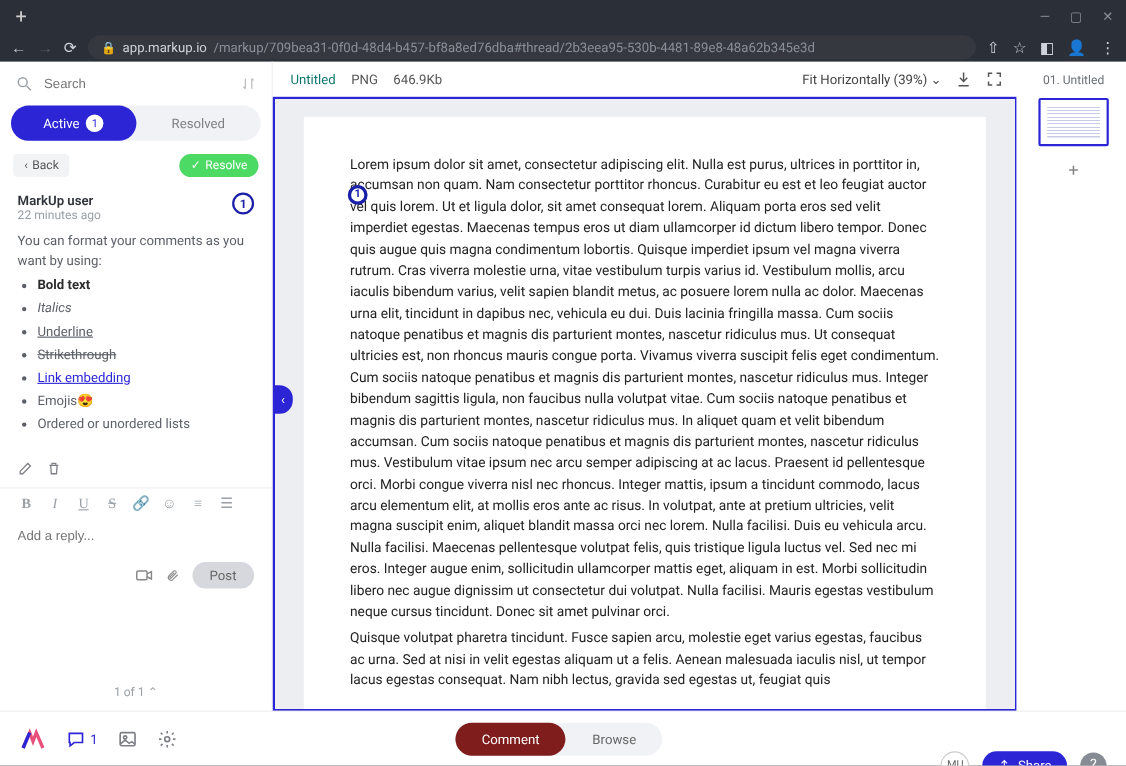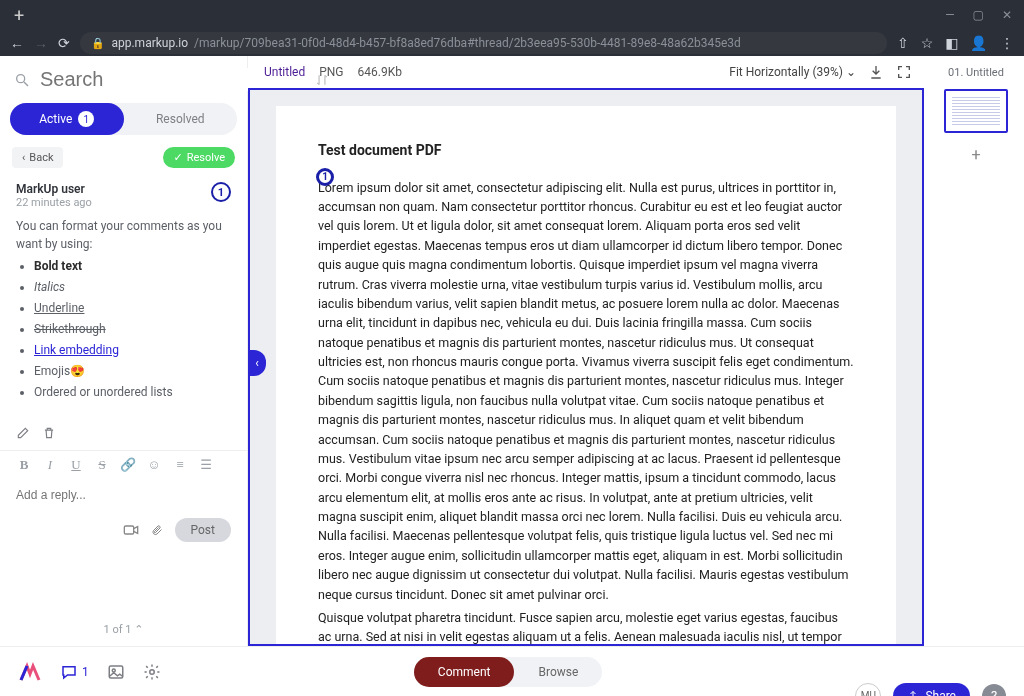--- a/index.html
+++ b/index.html
@@ -23,21 +23,21 @@
   .nav-row { display:flex; align-items:center; height:26px; padding:0 10px; gap:10px; color:#cfd3da; font-size:14px;}
   .url-bar { flex:1; background:#35393f; border-radius:14px; height:22px; display:flex; align-items:center; padding:0 12px; font-size:12px; color:#cfd3da; gap:6px;}
   .url-bar .lock { font-size:11px;}
   .url-secondary { color:#8a8f98;}
   .nav-icons-right { display:flex; gap:12px; align-items:center; color:#cfd3da;}
 
   .app { background:#fff; height:640px; display:flex; flex-direction:column;}
   .app-body { flex:1; display:flex; min-height:0;}
   .sidebar { width:248px; display:flex; flex-direction:column; border-right:1px solid #eee; min-height:0;}
   .search-row { display:flex; align-items:center; padding:12px 14px; color:#9aa0a6; gap:10px;}
-  .search-row input { border:none; outline:none; flex:1; font-size:20px; color:#333;}
+  .search-row input { border:none; outline:none; flex:1; font-size:12px; color:#333;}
   .filter-toggle { margin-left:auto; color:#bdbdbd; font-size:14px;}
   .pill-row { display:flex; padding:0 10px; gap:0;}
   .pill-bg { background:#f1f2f5; border-radius:20px; display:flex; flex:1;}
   .pill { flex:1; text-align:center; padding:8px 0; font-size:12px; color:#7d7f85; cursor:pointer; border-radius:20px; display:flex; justify-content:center; align-items:center; gap:6px;}
   .pill.active { background:#2b25d6; color:#fff;}
   .pill .count-badge { background:#fff; color:#2b25d6; border-radius:50%; width:16px; height:16px; font-size:10px; display:flex; align-items:center; justify-content:center;}
   .back-resolve-row { display:flex; align-items:center; justify-content:space-between; padding:12px 12px 8px 12px;}
   .back-btn { background:#f2f3f5; border-radius:4px; padding:4px 10px; font-size:11px; color:#555; display:flex; align-items:center; gap:4px; cursor:pointer;}
   .resolve-btn { background:#4cd964; color:#fff; border-radius:12px; padding:4px 10px; font-size:11px; display:flex; align-items:center; gap:4px; cursor:pointer;}
   .comment-card { margin:0 12px; border:none; padding:6px 4px; color:#5b5f66; font-size:12px;}
@@ -220,42 +220,41 @@
           </span>
         <div class="post-btn"><span>Post</span></div>
       </div>
       <div class="sidebar-footer">
         <span>1 of 1</span> <span>⌃</span>
       </div>
     </div>
 
     <div class="canvas-wrap">
       <div class="canvas-header">
-        <span style="color:#4c1d95;">Untitled</span>
+        <span style="color:#0f766e;">Untitled</span>
         <span>PNG</span>
         <span>646.9Kb</span>
         <div class="right">
           <span class="zoom-label"><span>Fit Horizontally (39%)</span> <span>⌄</span></span>
           <span>
               <svg width="16" height="16" viewBox="0 0 24 24" fill="none" stroke="#555" stroke-width="2">
                 <path d="M12 3v12M7 10l5 5 5-5M5 21h14"></path>
               </svg>
             </span>
           <span>
               <svg width="16" height="16" viewBox="0 0 24 24" fill="none" stroke="#555" stroke-width="2">
                 <path d="M4 9V4h5M20 9V4h-5M4 15v5h5M20 15v5h-5"></path>
               </svg>
             </span>
         </div>
       </div>
       <div class="doc-viewport">
         <div class="collapse-handle">‹</div>
         <div class="doc-page">
           <div class="doc-marker">1</div>
-          <div class="doc-title">Test document PDF</div>
           <p>Lorem ipsum dolor sit amet, consectetur adipiscing elit. Nulla est purus, ultrices in porttitor in, accumsan non quam. Nam consectetur porttitor rhoncus. Curabitur eu est et leo feugiat auctor vel quis lorem. Ut et ligula dolor, sit amet consequat lorem. Aliquam porta eros sed velit imperdiet egestas. Maecenas tempus eros ut diam ullamcorper id dictum libero tempor. Donec quis augue quis magna condimentum lobortis. Quisque imperdiet ipsum vel magna viverra rutrum. Cras viverra molestie urna, vitae vestibulum turpis varius id. Vestibulum mollis, arcu iaculis bibendum varius, velit sapien blandit metus, ac posuere lorem nulla ac dolor. Maecenas urna elit, tincidunt in dapibus nec, vehicula eu dui. Duis lacinia fringilla massa. Cum sociis natoque penatibus et magnis dis parturient montes, nascetur ridiculus mus. Ut consequat ultricies est, non rhoncus mauris congue porta. Vivamus viverra suscipit felis eget condimentum. Cum sociis natoque penatibus et magnis dis parturient montes, nascetur ridiculus mus. Integer bibendum sagittis ligula, non faucibus nulla volutpat vitae. Cum sociis natoque penatibus et magnis dis parturient montes, nascetur ridiculus mus. In aliquet quam et velit bibendum accumsan. Cum sociis natoque penatibus et magnis dis parturient montes, nascetur ridiculus mus. Vestibulum vitae ipsum nec arcu semper adipiscing at ac lacus. Praesent id pellentesque orci. Morbi congue viverra nisl nec rhoncus. Integer mattis, ipsum a tincidunt commodo, lacus arcu elementum elit, at mollis eros ante ac risus. In volutpat, ante at pretium ultricies, velit magna suscipit enim, aliquet blandit massa orci nec lorem. Nulla facilisi. Duis eu vehicula arcu. Nulla facilisi. Maecenas pellentesque volutpat felis, quis tristique ligula luctus vel. Sed nec mi eros. Integer augue enim, sollicitudin ullamcorper mattis eget, aliquam in est. Morbi sollicitudin libero nec augue dignissim ut consectetur dui volutpat. Nulla facilisi. Mauris egestas vestibulum neque cursus tincidunt. Donec sit amet pulvinar orci.</p>
           <p style="margin-top:4px;">Quisque volutpat pharetra tincidunt. Fusce sapien arcu, molestie eget varius egestas, faucibus ac urna. Sed at nisi in velit egestas aliquam ut a felis. Aenean malesuada iaculis nisl, ut tempor lacus egestas consequat. Nam nibh lectus, gravida sed egestas ut, feugiat quis</p>
         </div>
       </div>
     </div>
 
     <div class="thumbs">
       <div class="thumb-label">01. Untitled</div>
       <div class="thumb">
           <div class="thumb-lines"></div>

